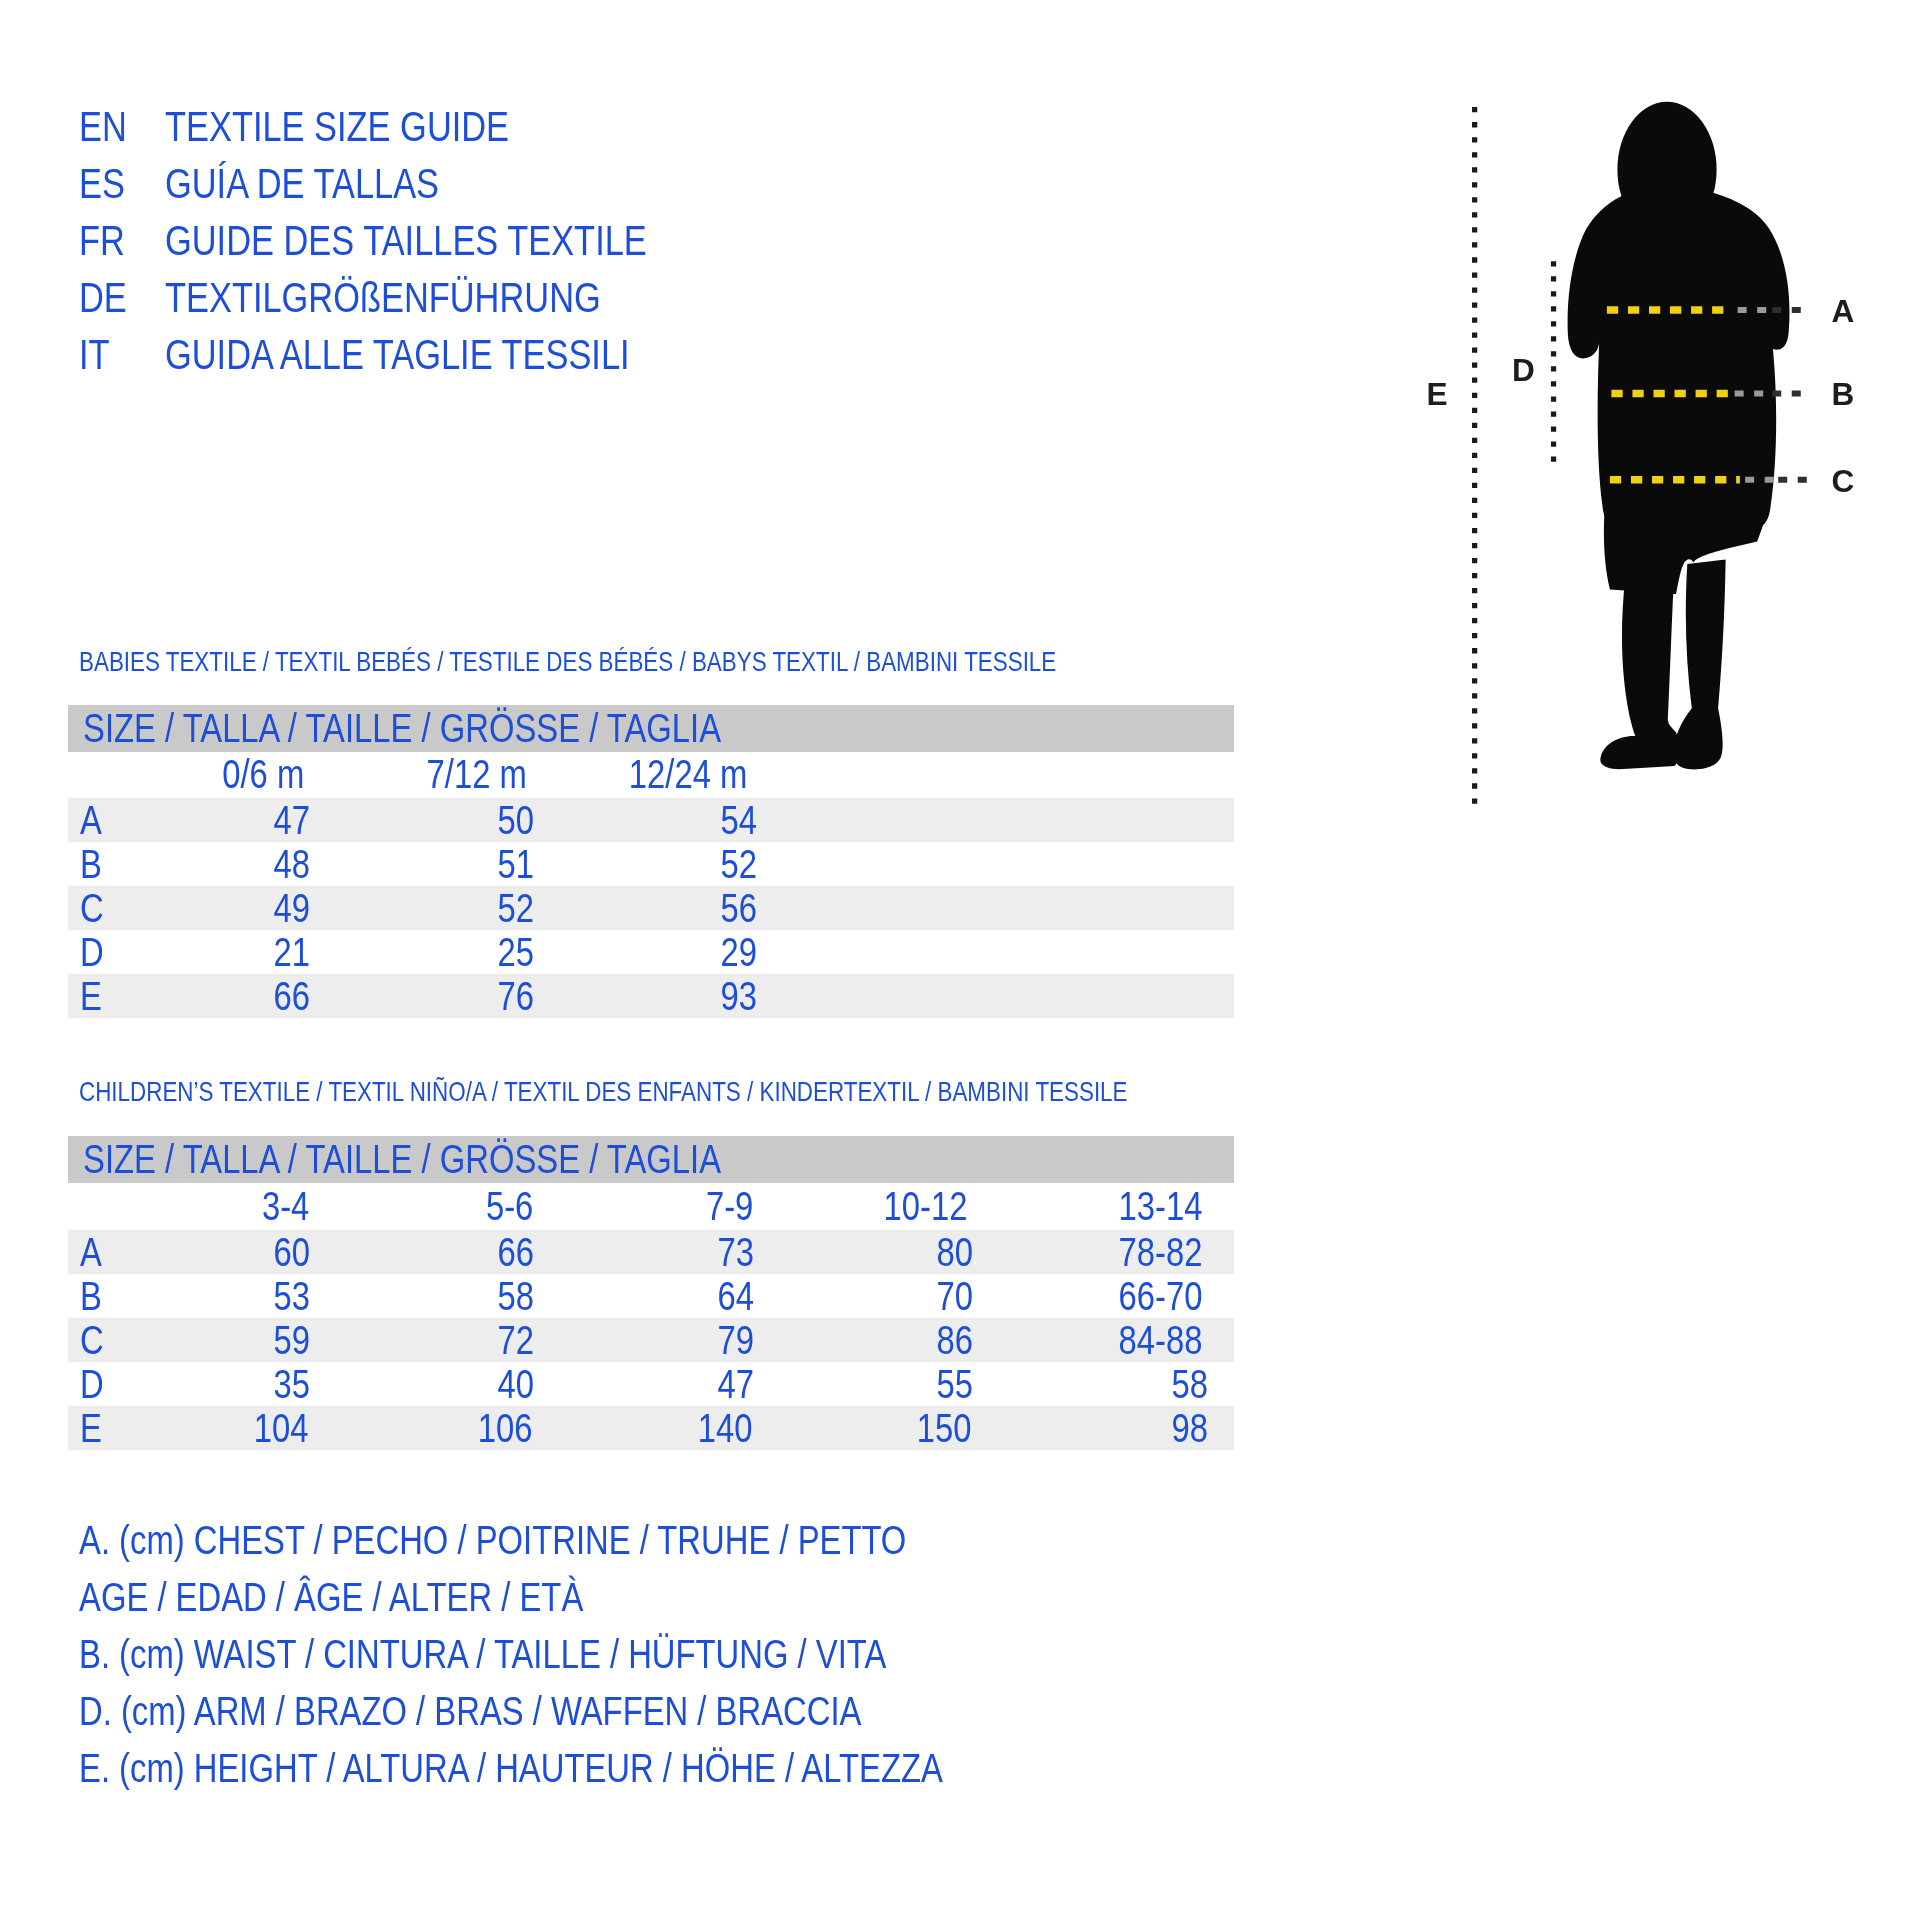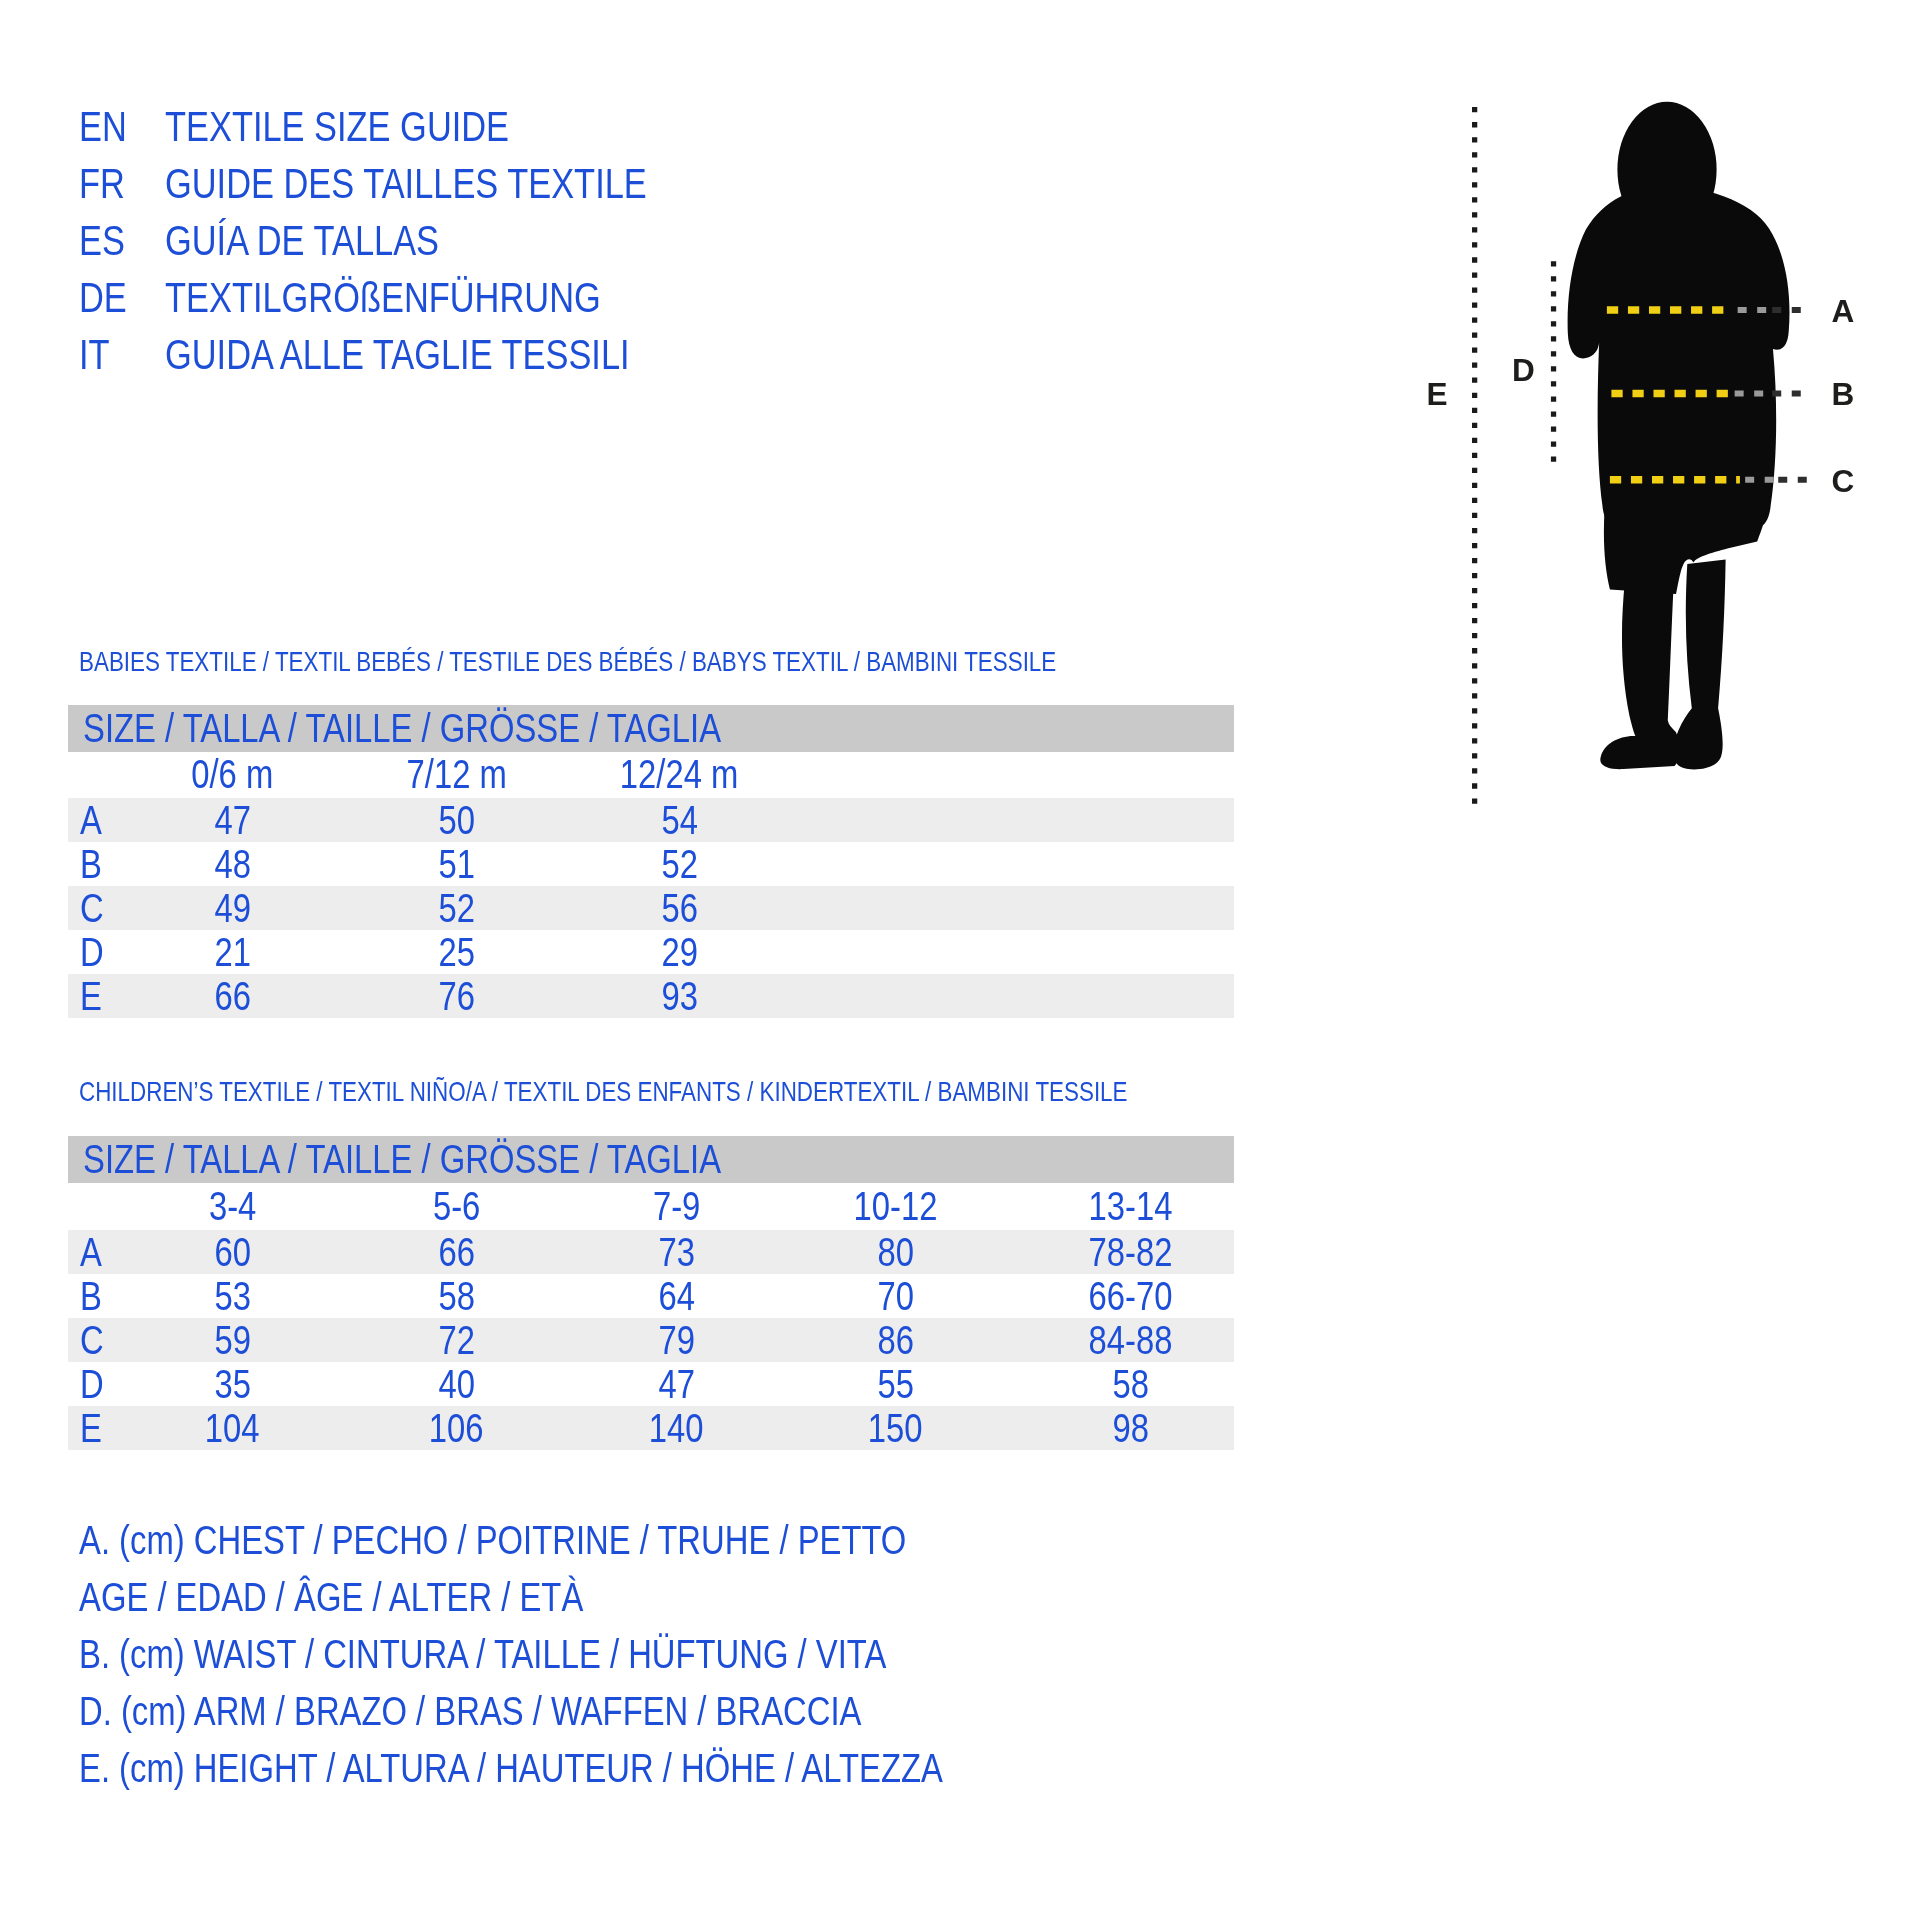--- a/index.html
+++ b/index.html
@@ -41,21 +41,21 @@
   .size-table{position:absolute;left:68px;width:1166px;}
   .col-header-row{position:relative;height:47px;}
   .t-row{position:relative;height:44px;}
   .t-row.striped{background:#ededee;}
   .row-label{
     position:absolute;left:12px;top:0;
     font-size:41px;line-height:44px;
   }
   .t-cell{
     position:absolute;top:0;width:165px;margin-left:-83px;
-    text-align:center;font-size:41px;line-height:44px;
+    text-align:right;font-size:41px;line-height:44px;
   }
   .col-header-row .t-cell{line-height:47px;}
   
   .bc0{left:165px;} .bc1{left:389px;} .bc2{left:612px;}
   .cc0{left:165px;} .cc1{left:389px;} .cc2{left:609px;} .cc3{left:828px;} .cc4{left:1063px;}
   
   .legend-block{position:absolute;left:79px;top:1512px;}
   .legend-row{height:57px;line-height:57px;font-size:41px;}
   
   .figure-wrap{position:absolute;left:1398px;top:83px;width:526px;height:744px;}
@@ -67,24 +67,24 @@
 </head>
 <body>
 
 <div id="canvas">
 
   <div class="lang-block">
     <div class="lang-row">
       <span class="lang-code"><span class="cx">EN</span></span><span class="lang-title"><span class="cx">TEXTILE SIZE GUIDE</span></span>
     </div>
     <div class="lang-row">
+      <span class="lang-code"><span class="cx">ES</span></span><span class="lang-title"><span class="cx">GUÍA DE TALLAS</span></span>
+    </div>
+    <div class="lang-row">
       <span class="lang-code"><span class="cx">FR</span></span><span class="lang-title"><span class="cx">GUIDE DES TAILLES TEXTILE</span></span>
-    </div>
-    <div class="lang-row">
-      <span class="lang-code"><span class="cx">ES</span></span><span class="lang-title"><span class="cx">GUÍA DE TALLAS</span></span>
     </div>
     <div class="lang-row">
       <span class="lang-code"><span class="cx">DE</span></span><span class="lang-title"><span class="cx">TEXTILGRÖßENFÜHRUNG</span></span>
     </div>
     <div class="lang-row">
       <span class="lang-code"><span class="cx">IT</span></span><span class="lang-title"><span class="cx">GUIDA ALLE TAGLIE TESSILI</span></span>
     </div>
   </div>
 
   <div class="figure-wrap">

